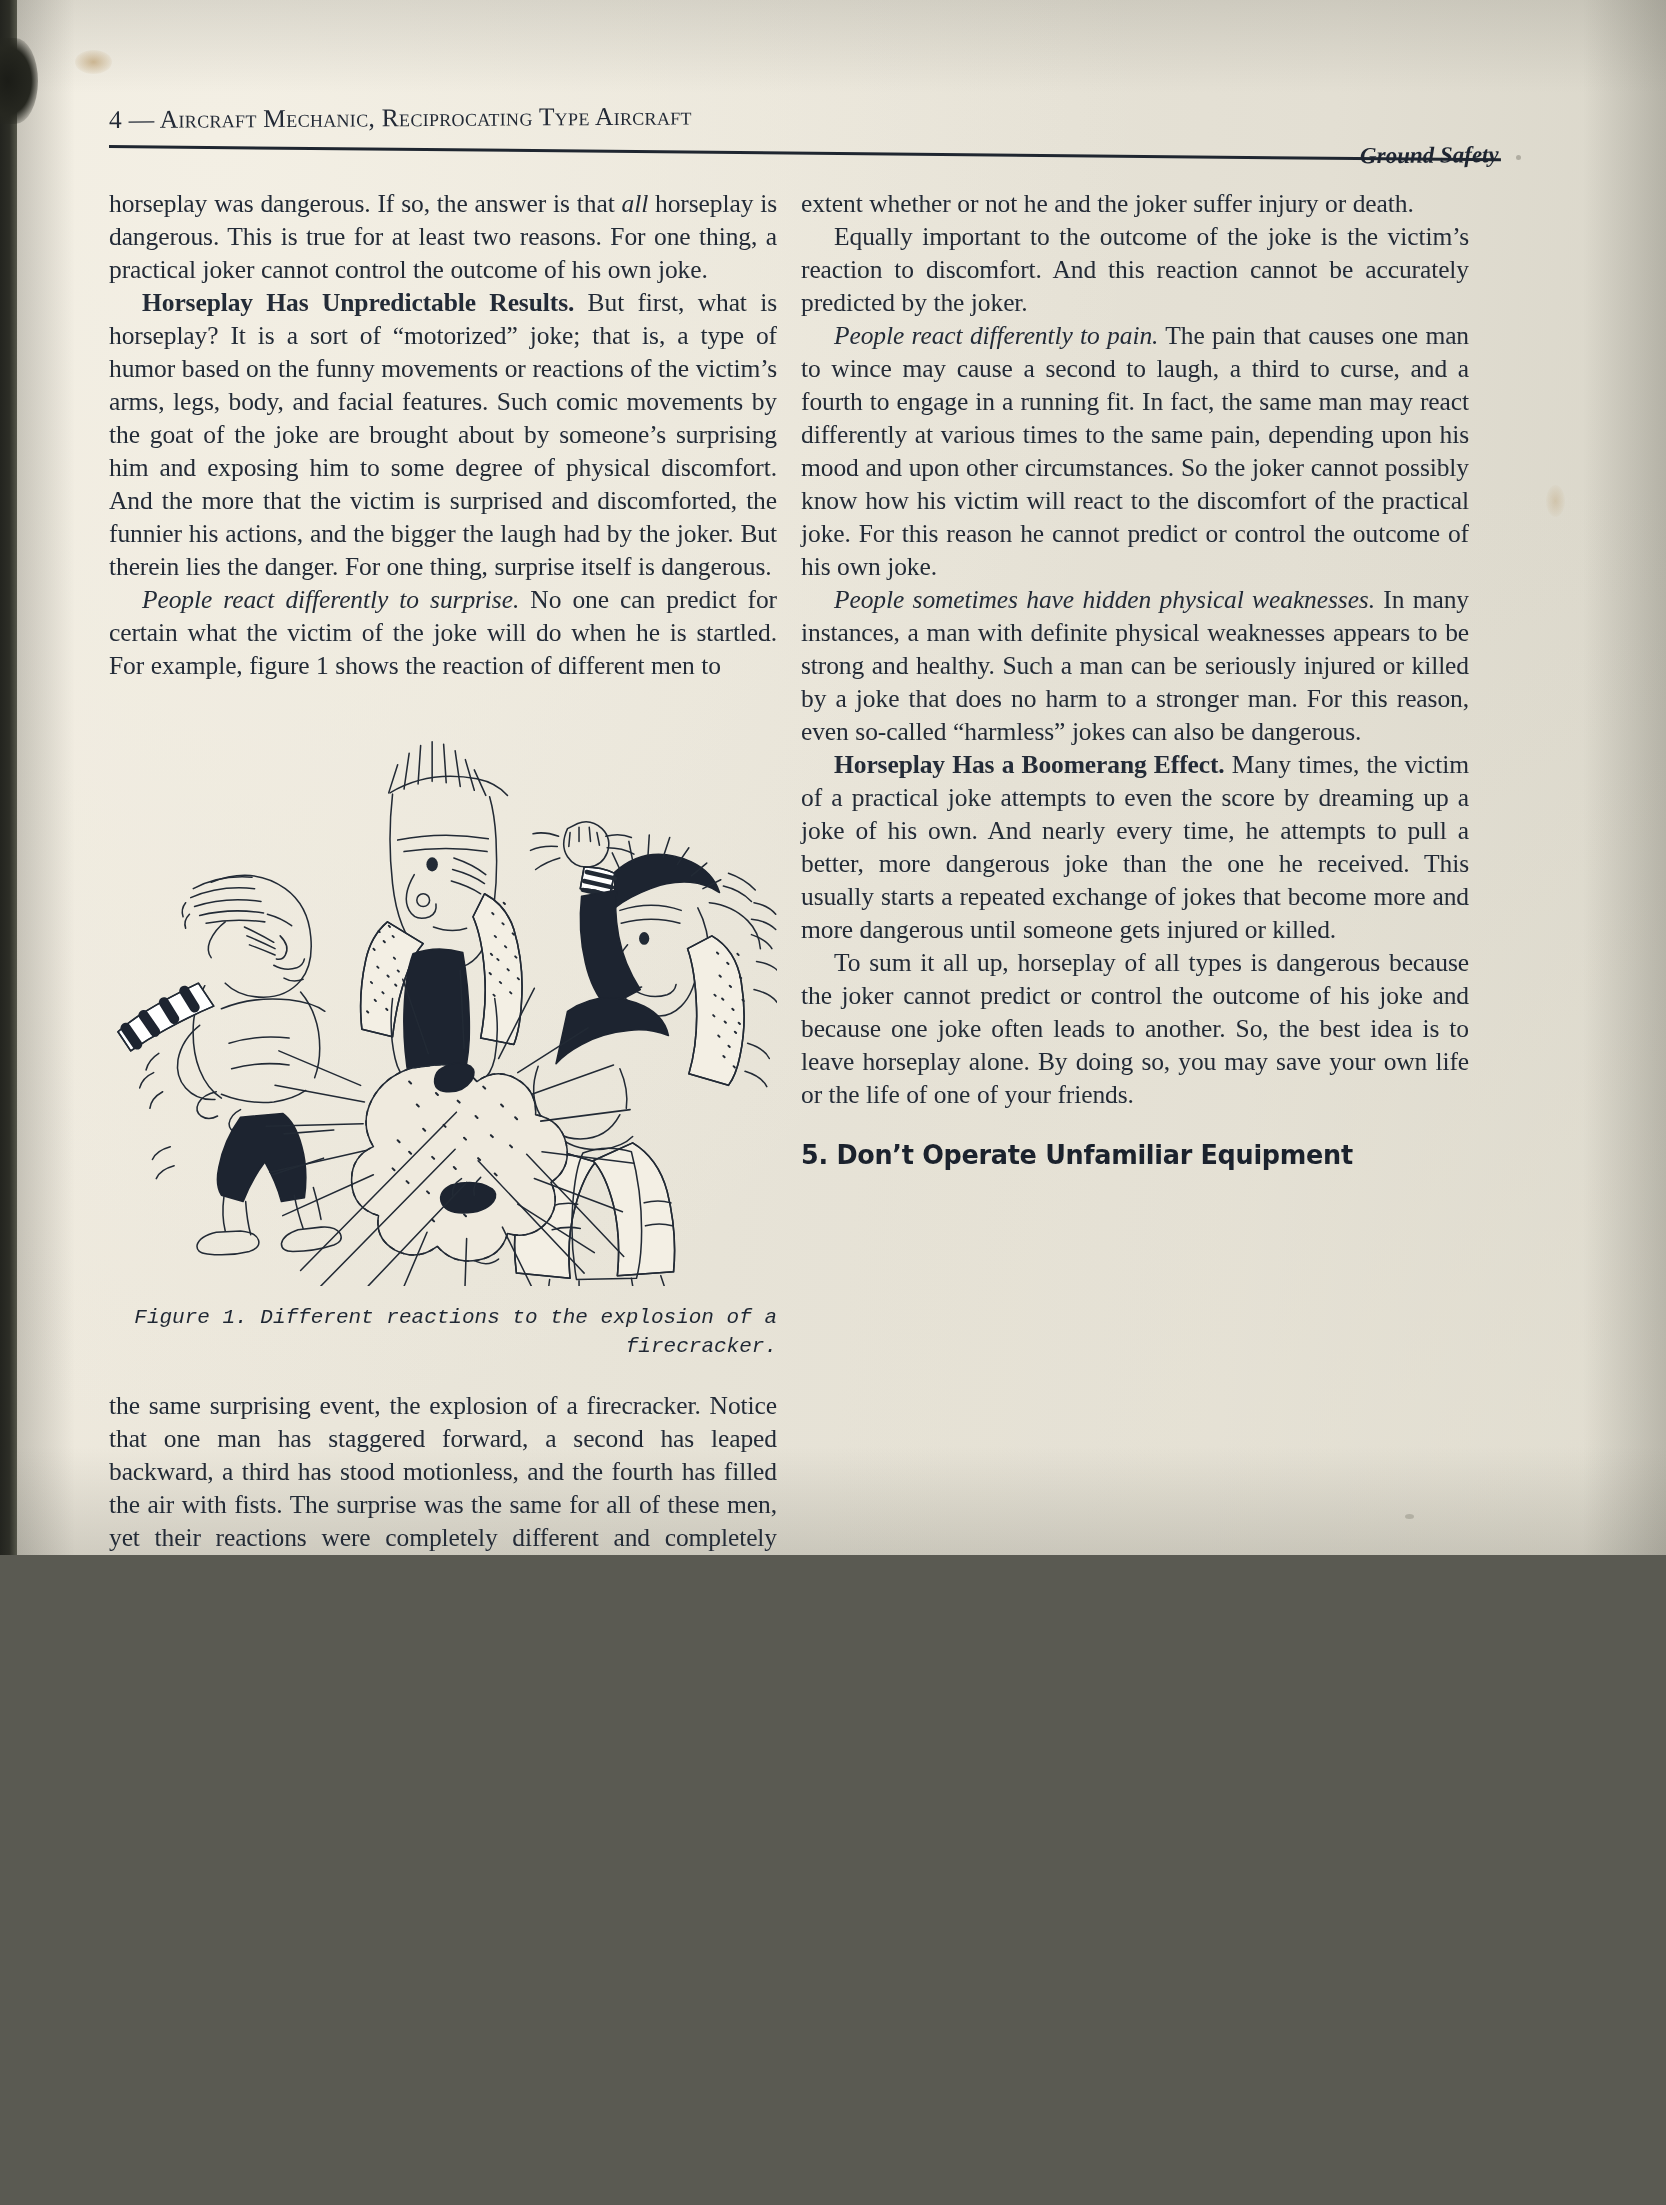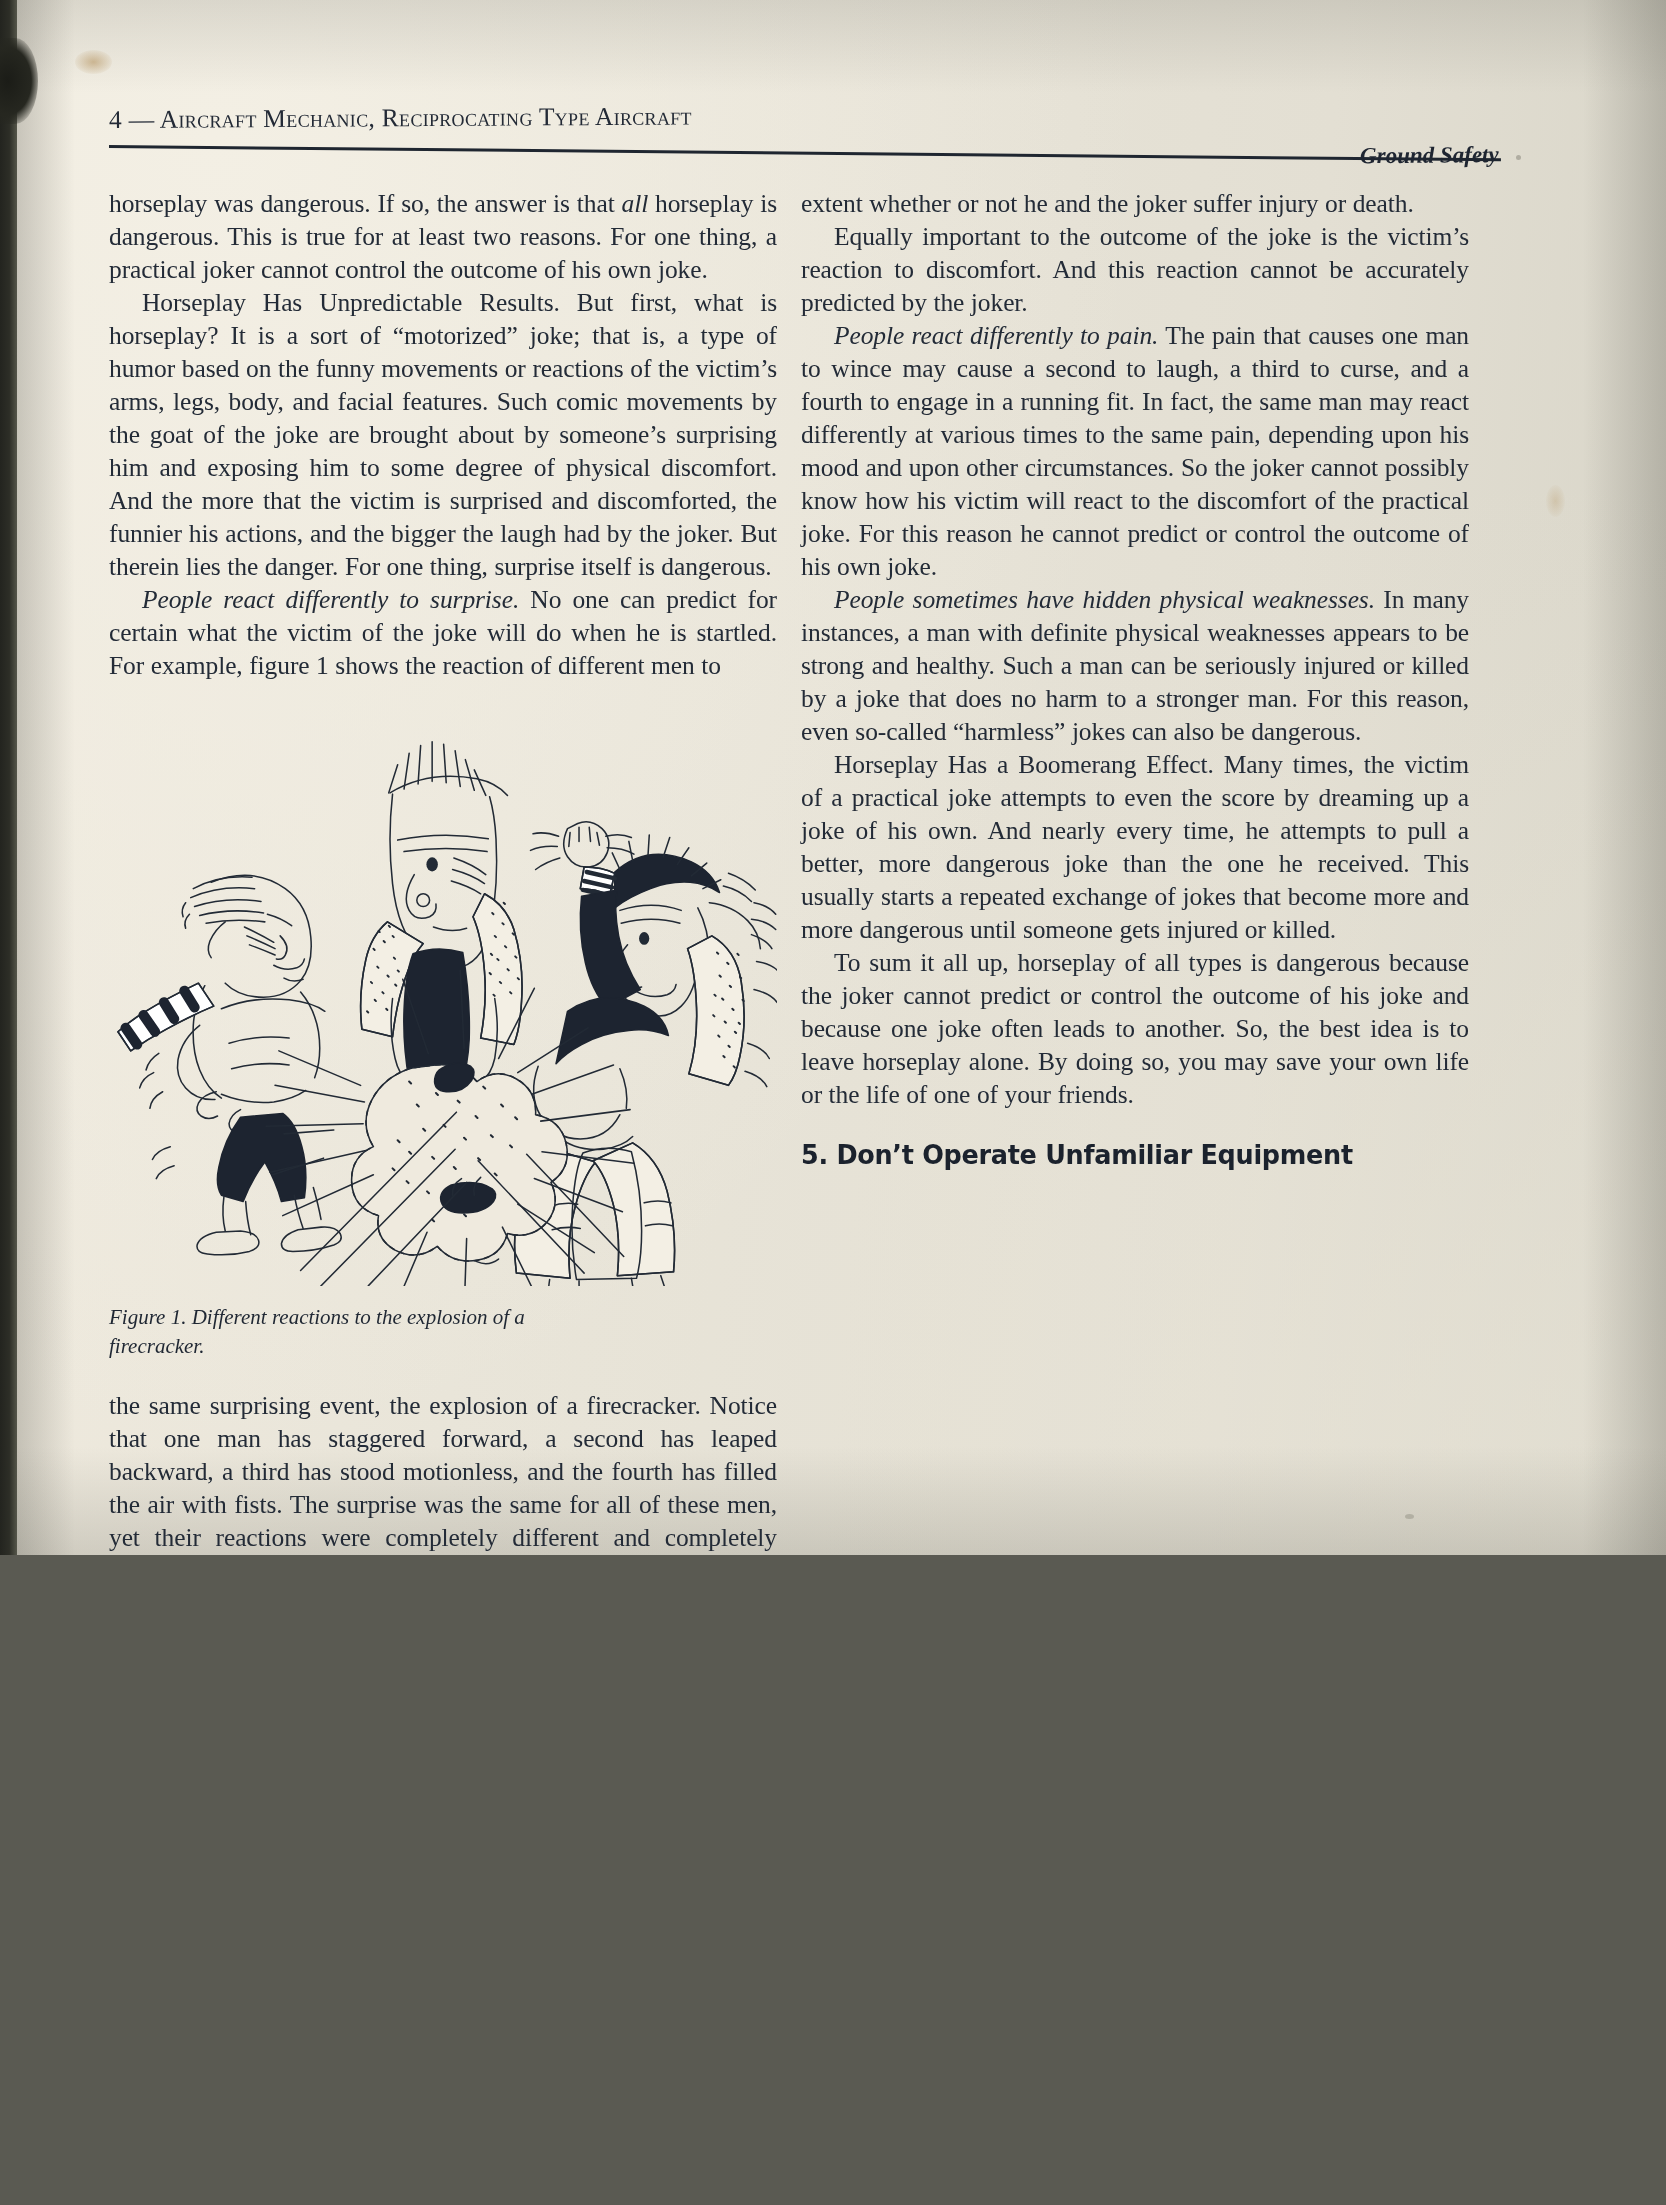--- a/index.html
+++ b/index.html
@@ -120,21 +120,21 @@
     font-size: 25.5px;
     line-height: 33px;
     letter-spacing: -0.1px;
     word-spacing: 0.3px;
     color: #232b37;
     hyphens: manual;
   }
   .col p.ind { text-indent: 33px; }
   .col p.lead { text-indent: 0; }
   .col i { font-style: italic; }
-  .col b { font-weight: normal; }
+  .col b { font-weight: bold; }
   
   h2.sect {
     margin: 29px 0 11.5px 0;
     font-family: "DejaVu Sans", "Liberation Sans", sans-serif;
     font-weight: bold;
     font-size: 25.5px;
     letter-spacing: -0.3px;
     color: #1b222d;
     transform: scaleY(1.06);
     transform-origin: left bottom;
@@ -145,25 +145,26 @@
     padding: 0;
   }
   .fig-art {
     width: 100%;
     height: 575px;
     position: relative;
   }
   .fig-art svg { display: block; width: 100%; height: 100%; }
   figcaption.fig-cap {
     margin-top: 16.6px;
-    text-align: left;
+    text-align: right;
     font-style: italic;
     font-size: 21px;
     line-height: 29px;
     color: #1f2733;
+    font-family: Liberation Mono, monospace;
   }
   .spacer-after-fig { height: 22px; }
   
   .speck {
     position: absolute;
     z-index: 5;
     background: #6b6a5e;
     border-radius: 50%;
     opacity: .45;
   }

